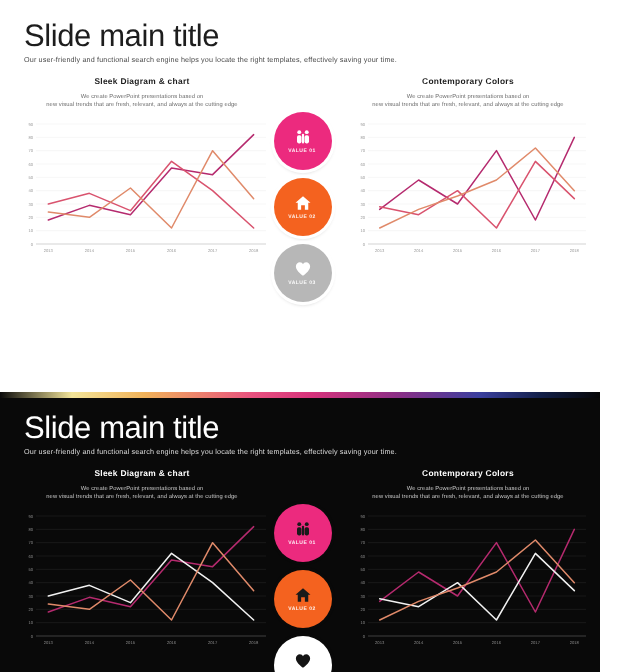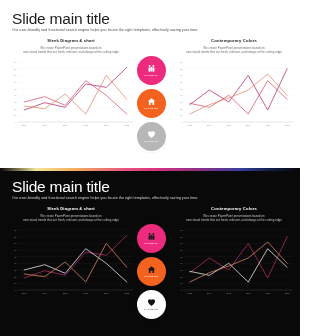--- a/index.html
+++ b/index.html
@@ -1,21 +1,21 @@
 <!DOCTYPE html>
 <html><head>
 <meta charset="utf-8">
 <style>
   * { margin:0; padding:0; box-sizing:border-box; }
   html,body { width:300px; height:336px; overflow:hidden; }
   body {
     font-family:"Liberation Sans", sans-serif;
     background:#ffffff;
   }
-  .slide { position:relative; width:300px; height:168px; overflow:hidden; }
+  .slide { position:relative; width:300px; height:196px; overflow:hidden; }
   .slide.light { background:#ffffff; }
   .slide.dark  { background:#090909; }
 
   .gradient-strip {
     position:absolute; left:0; top:0; width:300px; height:3px;
     background:linear-gradient(90deg,#0a0a0a 0%,#f3e59a 12%,#f0b25a 24%,#e8527f 42%,#d6337c 52%,#8d2f86 66%,#3a3f9e 80%,#13204a 90%,#060606 100%);
     z-index:5;
   }
 
   .title {

